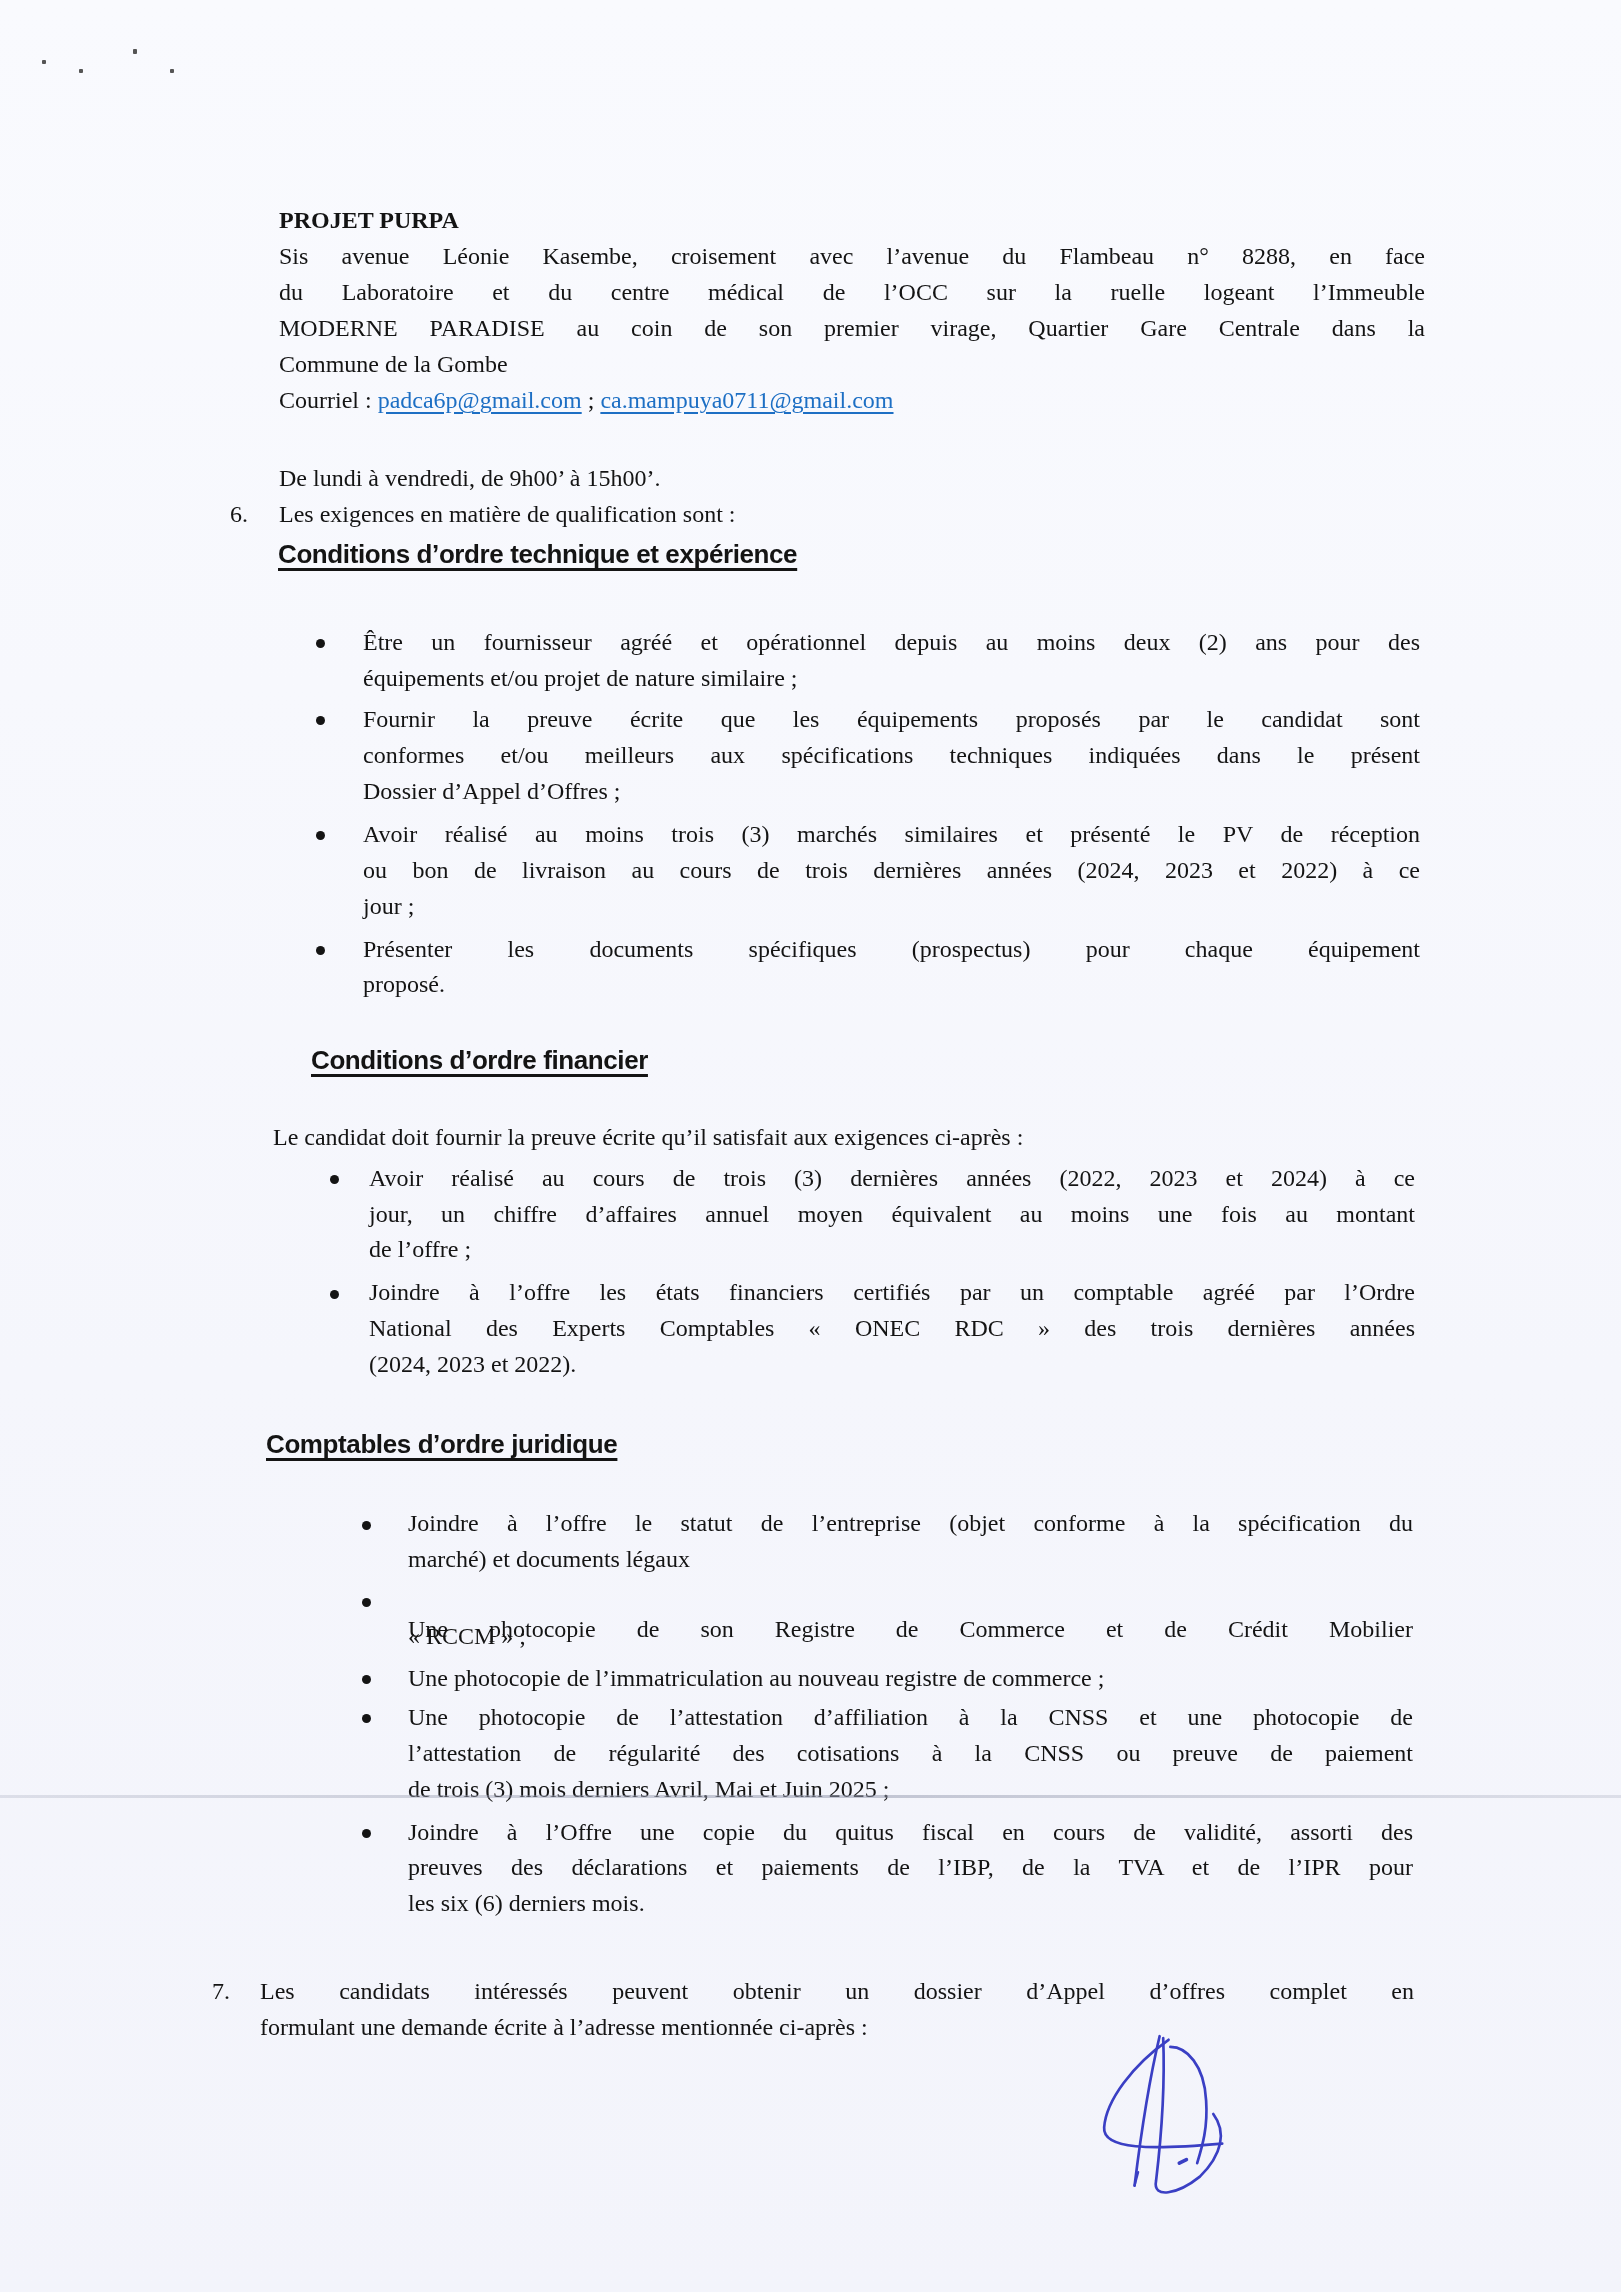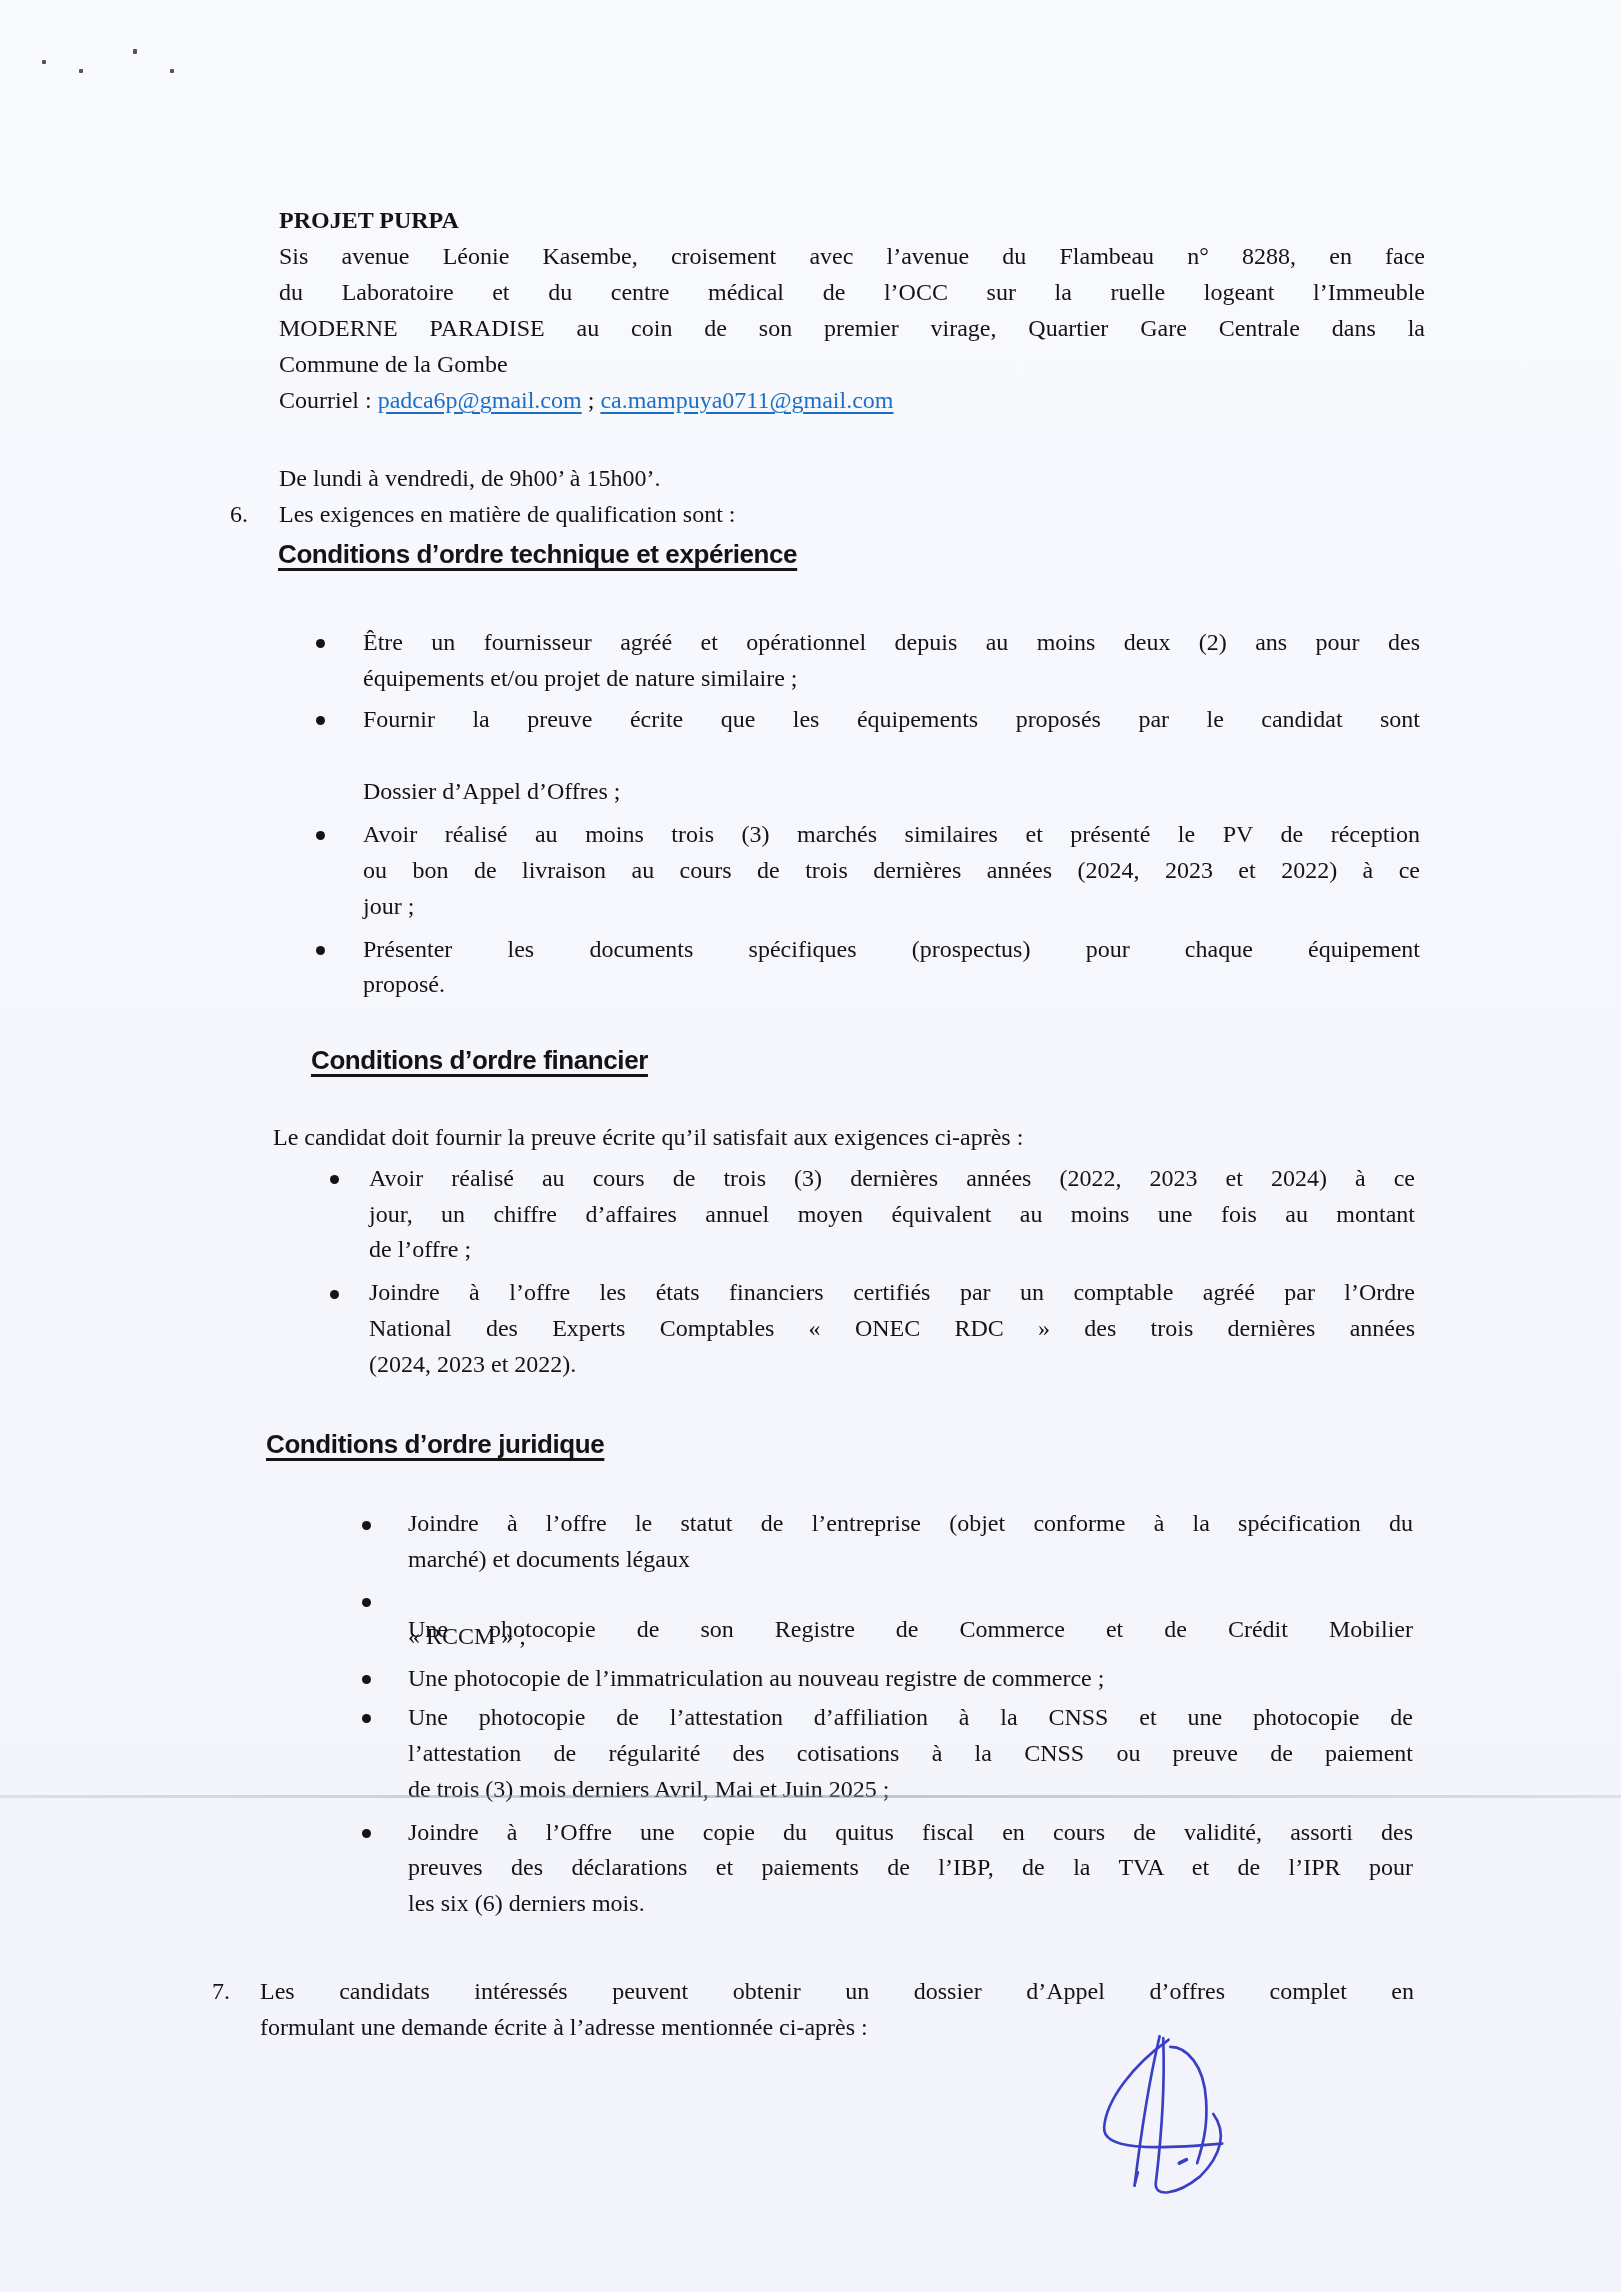--- a/index.html
+++ b/index.html
@@ -61,20 +61,21 @@
   <div class="txt" style="left:230px;top:496px;">6.</div>
   <div class="txt" style="left:279px;top:496px;">Les exigences en matière de qualification sont :</div>
   <div class="txt hdr" style="left:278px;top:536px;">Conditions d’ordre technique et expérience</div>
 
   <div class="bullet" style="left:316px;top:639px;"></div>
   <div class="txt just" style="left:363px;top:624px;width:1057px;">Être un fournisseur agréé et opérationnel depuis au moins deux (2) ans pour des</div>
   <div class="txt" style="left:363px;top:660px;">équipements et/ou projet de nature similaire ;</div>
 
   <div class="bullet" style="left:316px;top:716px;"></div>
   <div class="txt just" style="left:363px;top:701px;width:1057px;">Fournir la preuve écrite que les équipements proposés par le candidat sont</div>
+  <div class="txt just" style="left:363px;top:737px;width:1057px;">conformes et/ou meilleurs aux spécifications techniques indiquées dans le présent</div>
   <div class="txt" style="left:363px;top:773px;">Dossier d’Appel d’Offres ;</div>
 
   <div class="bullet" style="left:316px;top:831px;"></div>
   <div class="txt just" style="left:363px;top:816px;width:1057px;">Avoir réalisé au moins trois (3) marchés similaires et présenté le PV de réception</div>
   <div class="txt just" style="left:363px;top:852px;width:1057px;">ou bon de livraison au cours de trois dernières années (2024, 2023 et 2022) à ce</div>
   <div class="txt" style="left:363px;top:888px;">jour ;</div>
 
   <div class="bullet" style="left:316px;top:946px;"></div>
   <div class="txt just" style="left:363px;top:931px;width:1057px;">Présenter les documents spécifiques (prospectus) pour chaque équipement</div>
   <div class="txt" style="left:363px;top:966px;">proposé.</div>
@@ -85,21 +86,21 @@
   <div class="bullet" style="left:330px;top:1175px;"></div>
   <div class="txt just" style="left:369px;top:1160px;width:1046px;">Avoir réalisé au cours de trois (3) dernières années (2022, 2023 et 2024) à ce</div>
   <div class="txt just" style="left:369px;top:1196px;width:1046px;">jour, un chiffre d’affaires annuel moyen équivalent au moins une fois au montant</div>
   <div class="txt" style="left:369px;top:1231px;">de l’offre ;</div>
 
   <div class="bullet" style="left:330px;top:1290px;"></div>
   <div class="txt just" style="left:369px;top:1274px;width:1046px;">Joindre à l’offre les états financiers certifiés par un comptable agréé par l’Ordre</div>
   <div class="txt just" style="left:369px;top:1310px;width:1046px;">National des Experts Comptables « ONEC RDC » des trois dernières années</div>
   <div class="txt" style="left:369px;top:1346px;">(2024, 2023 et 2022).</div>
 
-  <div class="txt hdr" style="left:266px;top:1426px;">Conditions d’ordre juridique</div>
+  <div class="txt hdr" style="left:266px;top:1426px;">Comptables d’ordre juridique</div>
 
   <div class="bullet" style="left:362px;top:1521px;"></div>
   <div class="txt just" style="left:408px;top:1505px;width:1005px;">Joindre à l’offre le statut de l’entreprise (objet conforme à la spécification du</div>
   <div class="txt" style="left:408px;top:1541px;">marché) et documents légaux</div>
 
   <div class="bullet" style="left:362px;top:1598px;"></div>
   <div class="txt just" style="left:408px;top:1583px;width:1005px;margin-top:28px;">Une photocopie de son Registre de Commerce et de Crédit Mobilier</div>
   <div class="txt" style="left:408px;top:1618px;">« RCCM » ;</div>
 
   <div class="bullet" style="left:362px;top:1675px;"></div>

